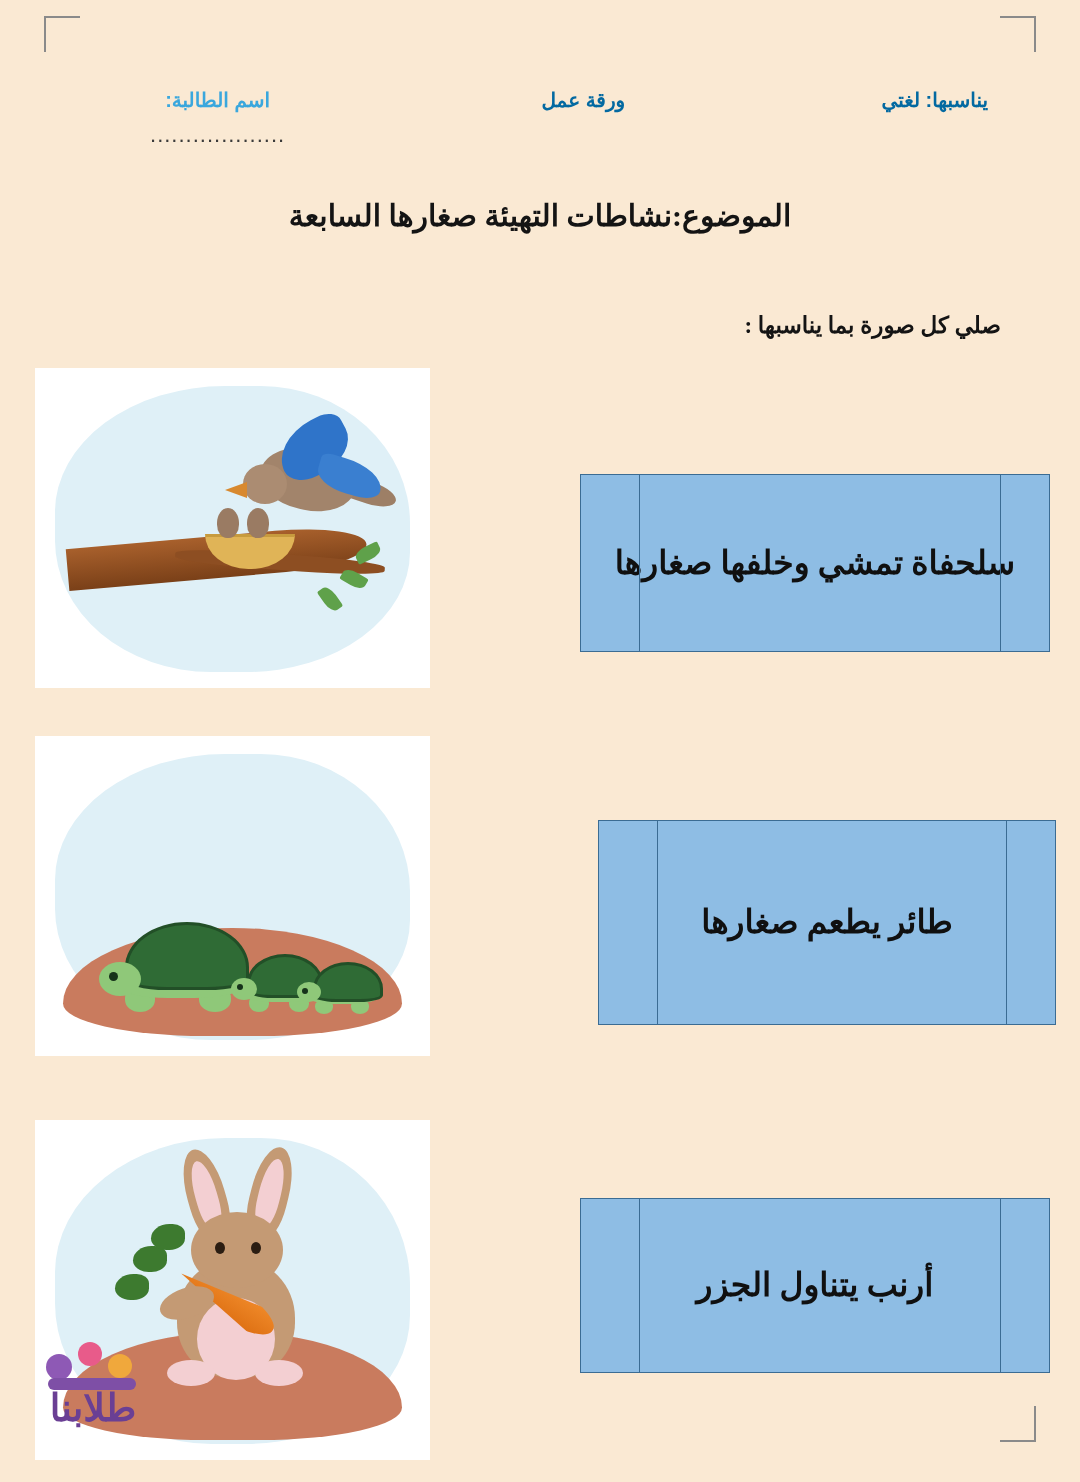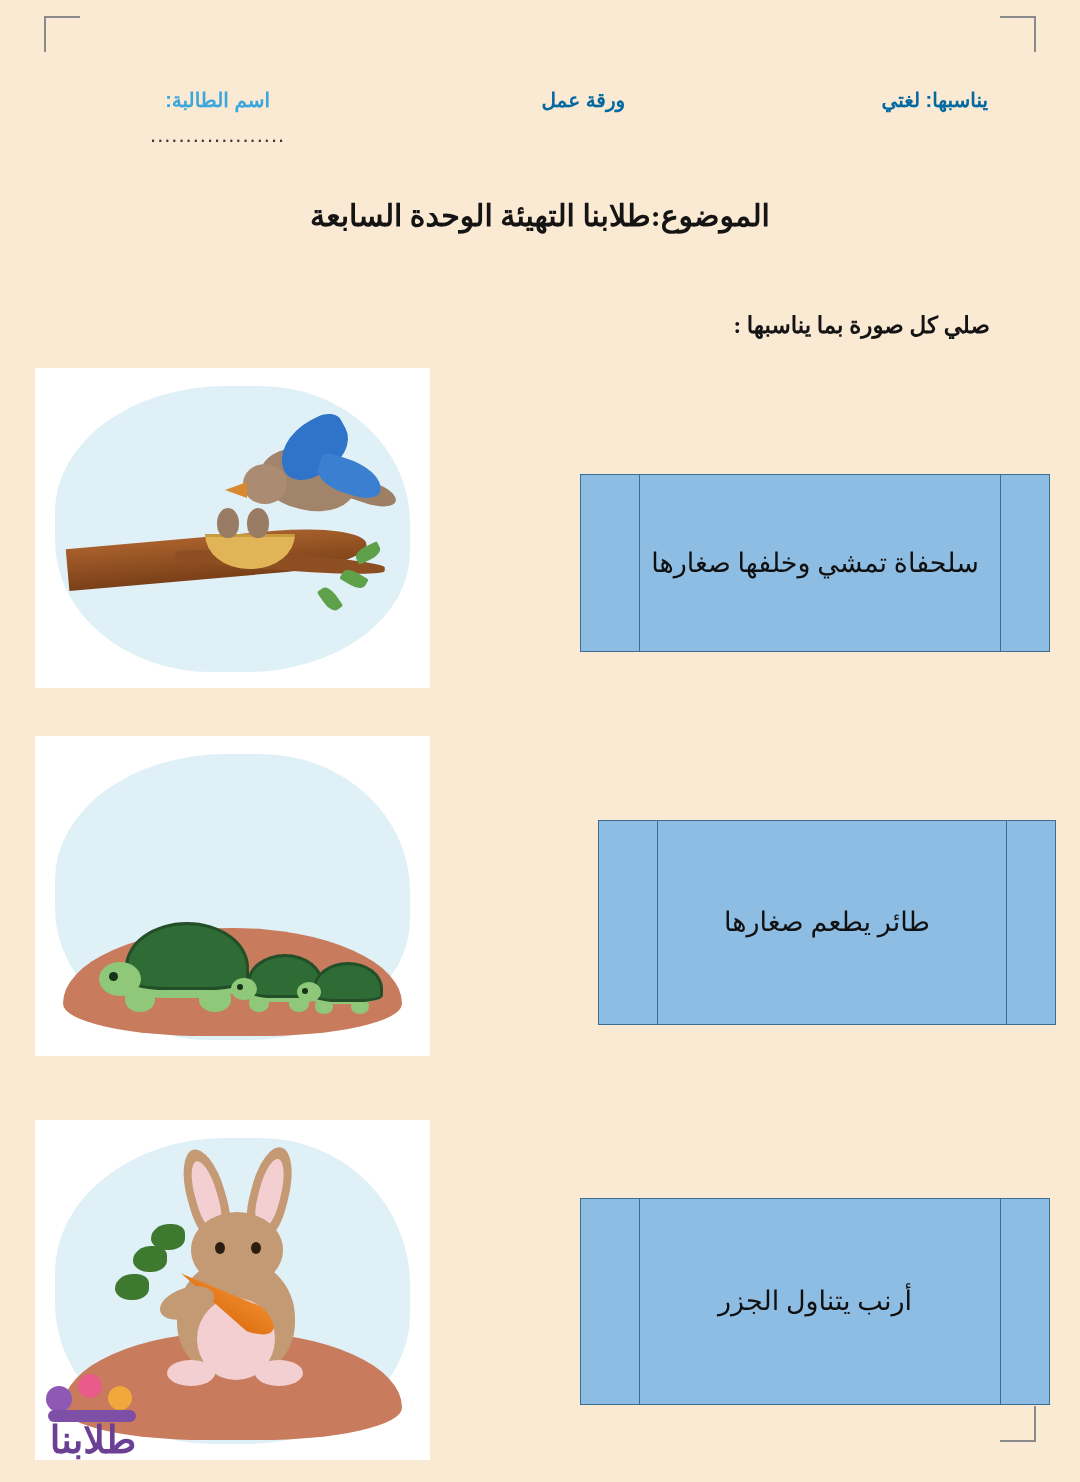--- a/index.html
+++ b/index.html
@@ -72,21 +72,21 @@
     font-size: 30px;
     font-weight: bold;
     color: #141414;
     font-family: "Liberation Serif", serif;
   }
 
   
   .instruction {
     position: absolute;
     top: 312px;
-    right: 90px;
+    right: 79px;
     font-size: 23px;
     font-weight: bold;
     color: #141414;
     font-family: "Liberation Serif", serif;
   }
 
   
   .match-area {
     position: absolute;
     top: 368px;
@@ -390,45 +390,45 @@
     background: #8ebde4;
     border: 1px solid #3b6c93;
     box-sizing: border-box;
     display: flex;
     align-items: center;
     justify-content: center;
     text-align: center;
   }
   .answer-box .txt {
     font-family: "Liberation Serif", serif;
-    font-size: 27px;
-    font-weight: normal;
+    font-size: 33px;
+    font-weight: bold;
     color: #101010;
     line-height: 1.35;
     padding: 0 14px;
   }
   .answer-box .seam {
     position: absolute;
     top: 0;
     bottom: 0;
     width: 0;
     border-left: 1px solid #3b6c93;
   }
   .answer-box .seam.s1 { left: 58px; }
   .answer-box .seam.s2 { right: 48px; }
 
   .answer-box.a1 { top: 106px; height: 178px; }
   .answer-box.a2 { top: 452px; height: 205px; left: 598px; width: 458px; }
-  .answer-box.a3 { top: 830px; height: 207px; }
+  .answer-box.a3 { top: 830px; height: 175px; }
 
   
   .logo {
     position: absolute;
     left: 18px;
-    bottom: 8px;
+    bottom: 40px;
     width: 150px;
     height: 104px;
   }
   .logo .figs {
     position: absolute;
     left: 24px;
     top: 0;
     width: 104px;
     height: 54px;
   }
@@ -469,21 +469,21 @@
 
 <div class="header">
   <div class="hdr-cell">يناسبها: لغتي</div>
   <div class="hdr-cell">ورقة عمل</div>
   <div class="hdr-cell student">
     <span>اسم الطالبة:</span>
     <span class="dots">...................</span>
   </div>
 </div>
 
-<div class="subject">الموضوع:طلابنا التهيئة الوحدة السابعة</div>
+<div class="subject">الموضوع:نشاطات التهيئة صغارها السابعة</div>
 
 <div class="instruction">صلي كل صورة بما يناسبها :</div>
 
 <div class="match-area">
 
   <div class="pic-card p1">
     <div class="scene">
       <div class="branch"></div>
       <div class="branch2"></div>
       <div class="nest"></div>

